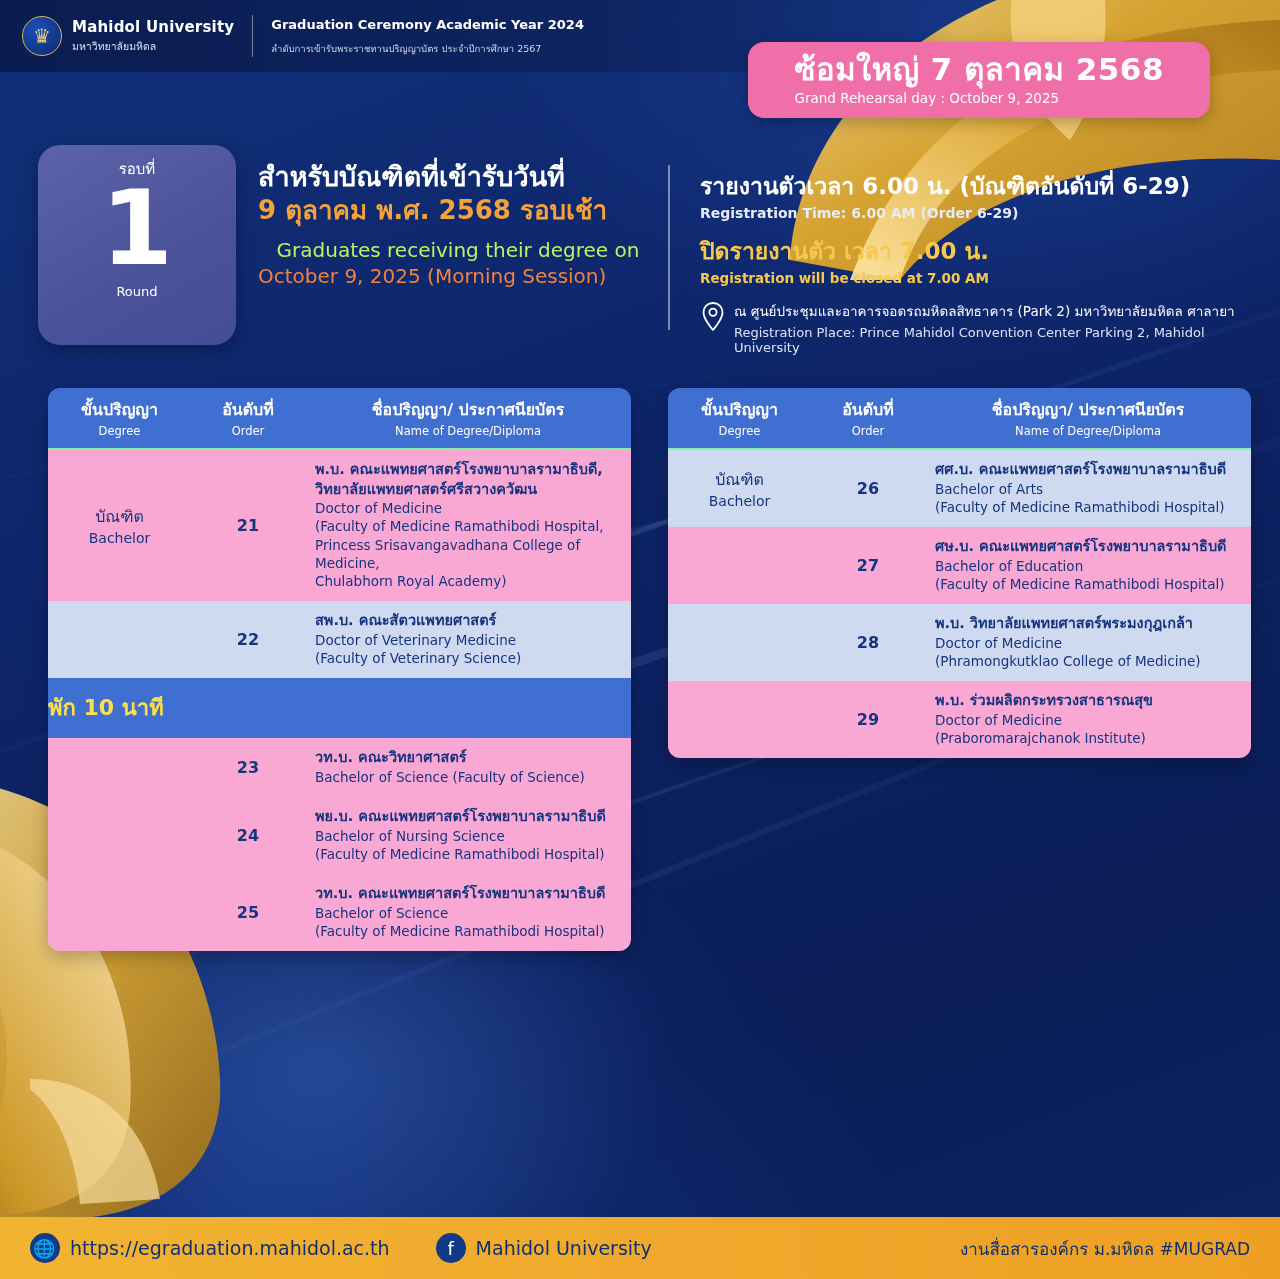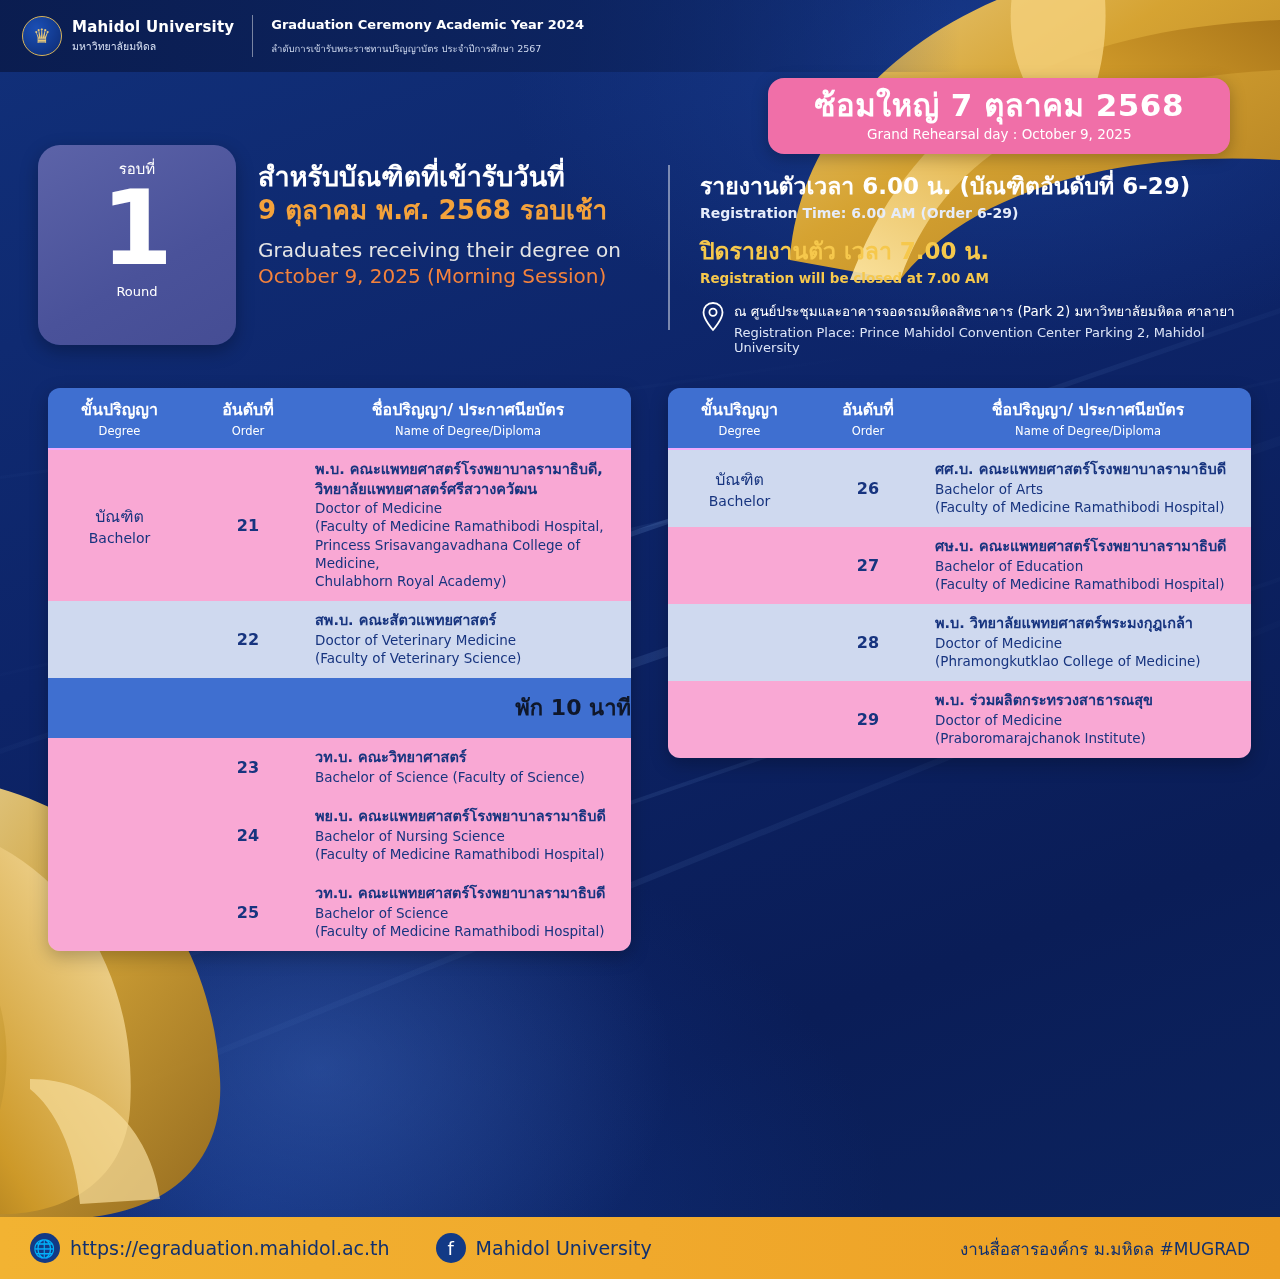--- a/index.html
+++ b/index.html
@@ -54,45 +54,44 @@
   }
   .logo-circle span { font-size: 20px; color: #e8c879; line-height: 1; }
   .brand-th { font-size: 15px; font-weight: bold; color: #fff; letter-spacing: .2px; }
   .brand-sub { font-size: 10.5px; color: #d9e2f5; margin-top: 2px; }
   .vdivide { width: 1px; height: 42px; background: rgba(255,255,255,.45); margin: 0 18px; }
   .hdr-line1 { font-size: 13px; font-weight: bold; color: #ffffff; }
   .hdr-line2 { font-size: 9.5px; color: #cfd9ef; margin-top: 9px; }
 
   
   .pink-banner {
-    position: absolute; right: 50px; top: 42px; z-index: 7;
+    position: absolute; right: 70px; top: 42px; z-index: 7;
     background: #f06fa8; border-radius: 16px;
-    padding: 10px 46px 12px 46px; text-align: center;
+    padding: 10px 46px 12px 46px; text-align: left;
     box-shadow: 0 4px 16px rgba(0,0,0,.25);
-    margin-top: 36px;
   }
   .pink-th { font-size: 31px; font-weight: bold; color: #fff; line-height: 1.15; letter-spacing:.5px;}
   .pink-en { font-size: 13.5px; color: #fff; margin-top: 2px; }
 
   
   .round-badge {
     position: absolute; left: 38px; top: 145px; width: 198px; height: 200px;
     background: linear-gradient(150deg, #5c63a8, #4a529a 60%, #454d94);
     border-radius: 22px; text-align: center; z-index: 6;
     box-shadow: 0 6px 18px rgba(0,0,0,.28);
   }
   .round-th { font-size: 15px; color: #fff; margin-top: 12px; }
   .round-num { font-size: 104px; font-weight: bold; color: #fff; line-height: .95; margin-top: -2px; }
   .round-en { font-size: 13px; color: #fff; margin-top: 6px; }
 
   
   .title-block { position: absolute; left: 258px; top: 160px; width: 400px; z-index: 6; }
   .t-th1 { font-size: 27px; font-weight: bold; color: #fff; line-height: 1.25; }
   .t-th2 { font-size: 26px; font-weight: bold; color: #f4a23b; line-height: 1.3; }
-  .t-en1 { font-size: 20px; color: #e5e5e5; margin-top: 10px; line-height: 1.25; }
+  .t-en1 { font-size: 20px; color: #bef264; margin-top: 10px; line-height: 1.25; text-align: center; }
   .t-en2 { font-size: 20px; color: #f4823c; line-height: 1.3; }
 
   .vline { position: absolute; left: 668px; top: 165px; width: 2px; height: 165px;
            background: rgba(255,255,255,.45); z-index: 6; }
 
   
   .info-block { position: absolute; left: 700px; top: 168px; width: 560px; z-index: 6; }
   .i-th1 { font-size: 23px; font-weight: bold; color: #fff; }
   .i-en1 { font-size: 14px; color: #e6ecfa; margin-top: 1px; font-weight: bold; }
   .i-th2 { font-size: 23px; font-weight: bold; color: #f6c84c; margin-top: 12px; }
@@ -107,40 +106,40 @@
 
   
   .tbl {
     position: absolute; z-index: 6; border-radius: 12px; overflow: hidden;
     box-shadow: 0 6px 18px rgba(0,0,0,.25);
   }
   .tbl-left  { left: 48px;  top: 388px; width: 583px; }
   .tbl-right { left: 668px; top: 388px; width: 583px; }
   .thead {
     display: flex; background: #3f6fd0; color: #fff;
-    border-bottom: 2px solid #f0abfc;
+    border-bottom: 2px solid #86efac;
   }
   .thead .cell { padding: 9px 4px 10px; text-align: center; }
   .thead .th-th { font-size: 16px; font-weight: bold; }
   .thead .th-en { font-size: 11.5px; margin-top: 2px; }
   .col1 { width: 143px; flex: 0 0 143px; }
   .col2 { width: 114px; flex: 0 0 114px; }
   .col3 { flex: 1 1 auto; }
   .row { display: flex; color: #12307d; }
   .row .cell { padding: 10px 10px 11px; }
   .row .c1, .row .c2 { text-align: center; display:flex; align-items:center; justify-content:center; }
   .c-yellow { background: #f9a8d4; }
   .c-blue   { background: #cfd9ef; }
   .deg-th { font-size: 16px; color: #17347f; }
   .deg-en { font-size: 14px; color: #17347f; margin-top: 1px; }
   .ord { font-size: 16px; font-weight: bold; color: #17347f; }
   .n-th { font-size: 14.5px; font-weight: bold; color: #17347f; line-height: 1.35; }
   .n-en { font-size: 13.5px; color: #17347f; line-height: 1.35; }
   .break-row {
-    background: #3f6fd0; color: #0f172a; text-align: right;
+    background: #3f6fd0; color: #fde047; text-align: left;
     padding: 12px 0 13px; font-size: 22px; font-weight: bold;
   }
 
   
   .footer {
     position: absolute; left: 0; right: 0; bottom: 0; height: 62px; z-index: 7;
     background: linear-gradient(90deg, #f2b332 0%, #f0a92c 50%, #eda024 100%);
     display: flex; align-items: center; padding: 0 30px;
   }
   .f-icon {

